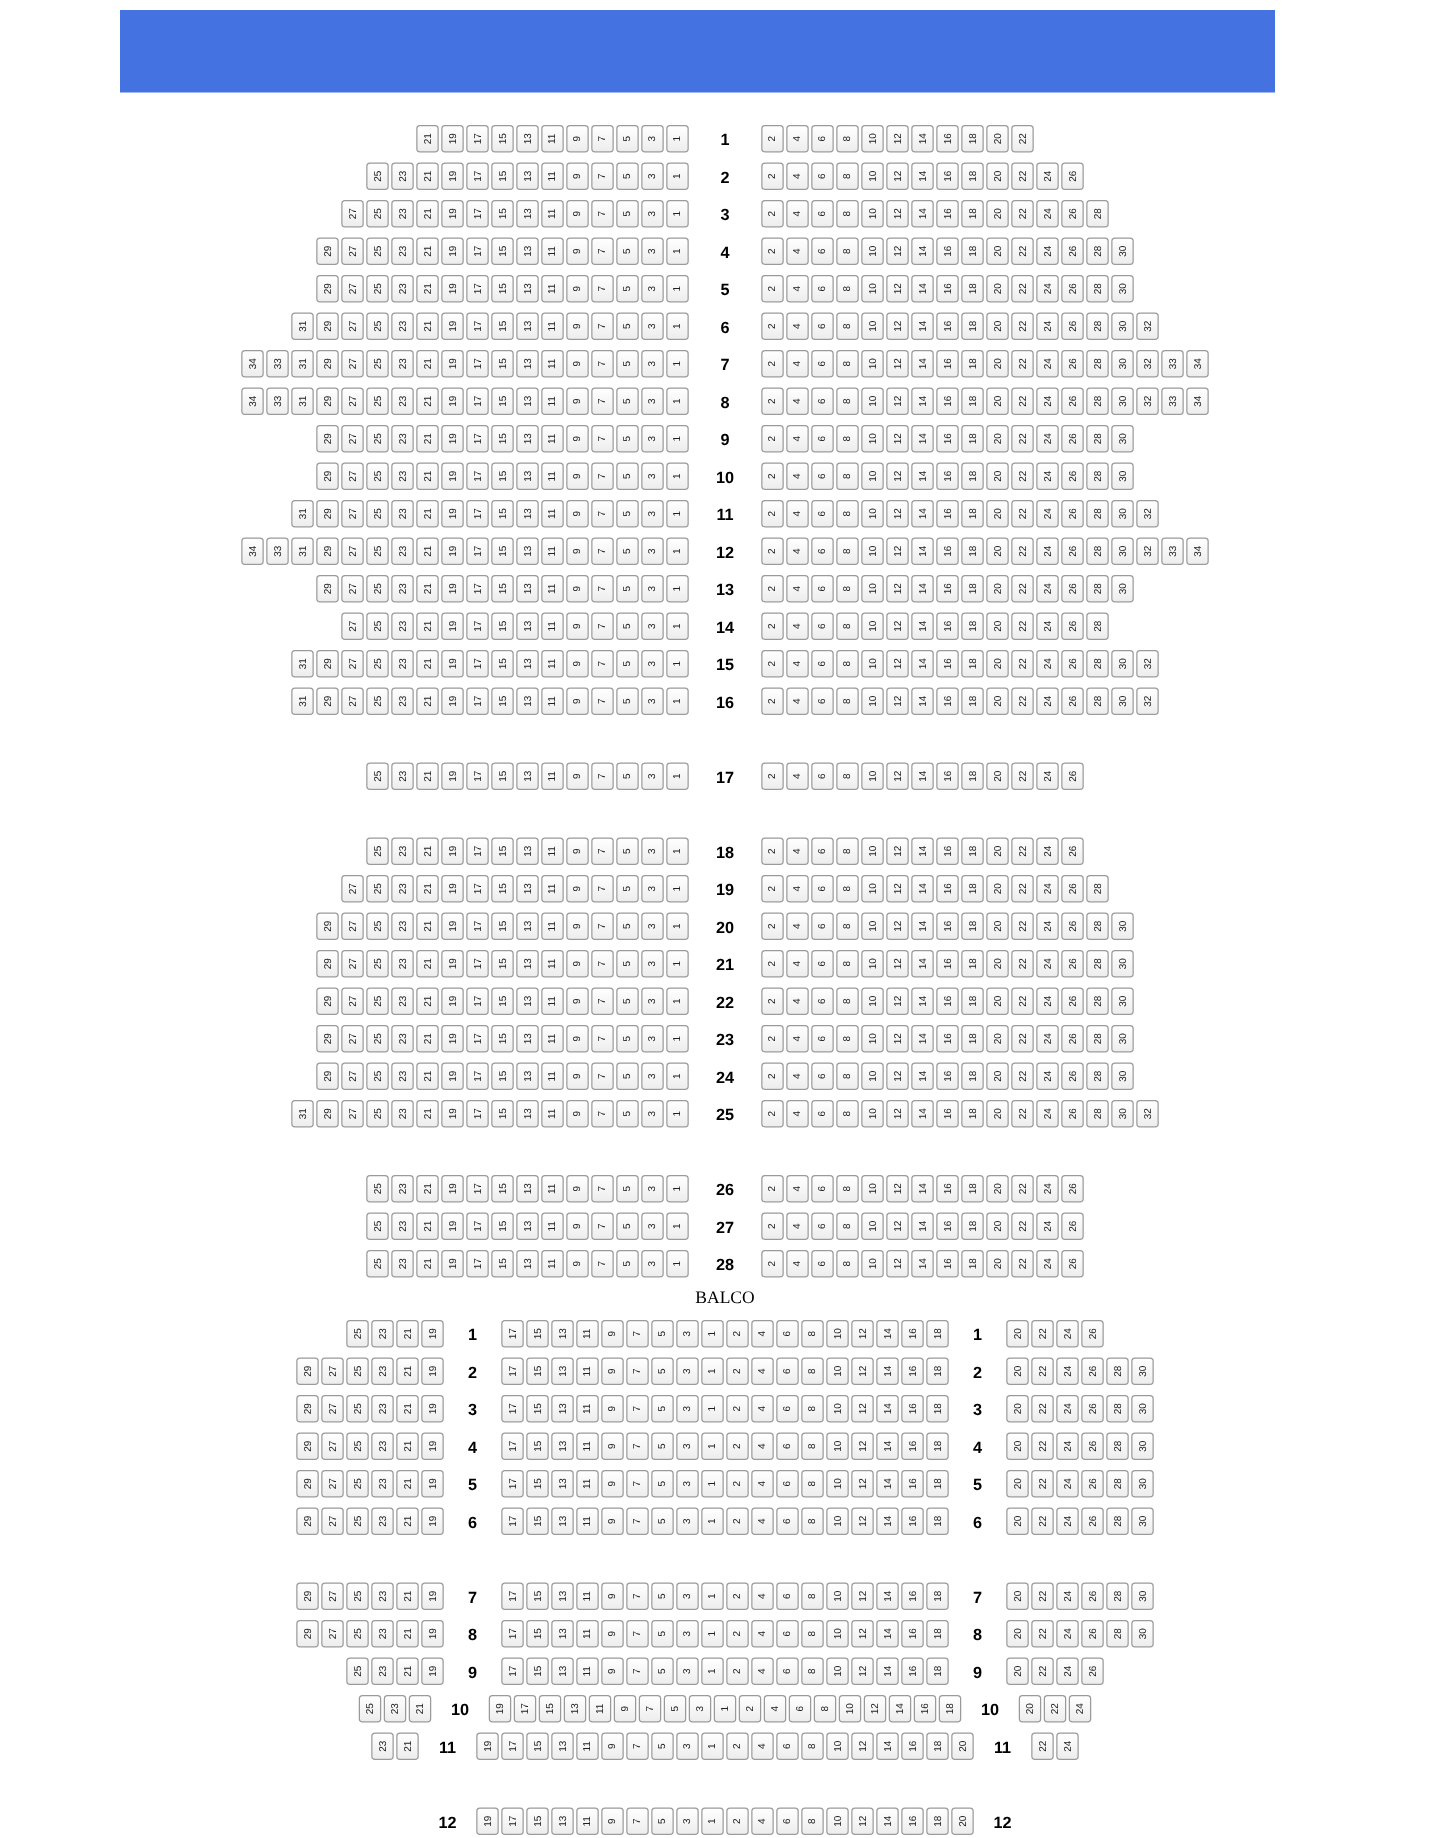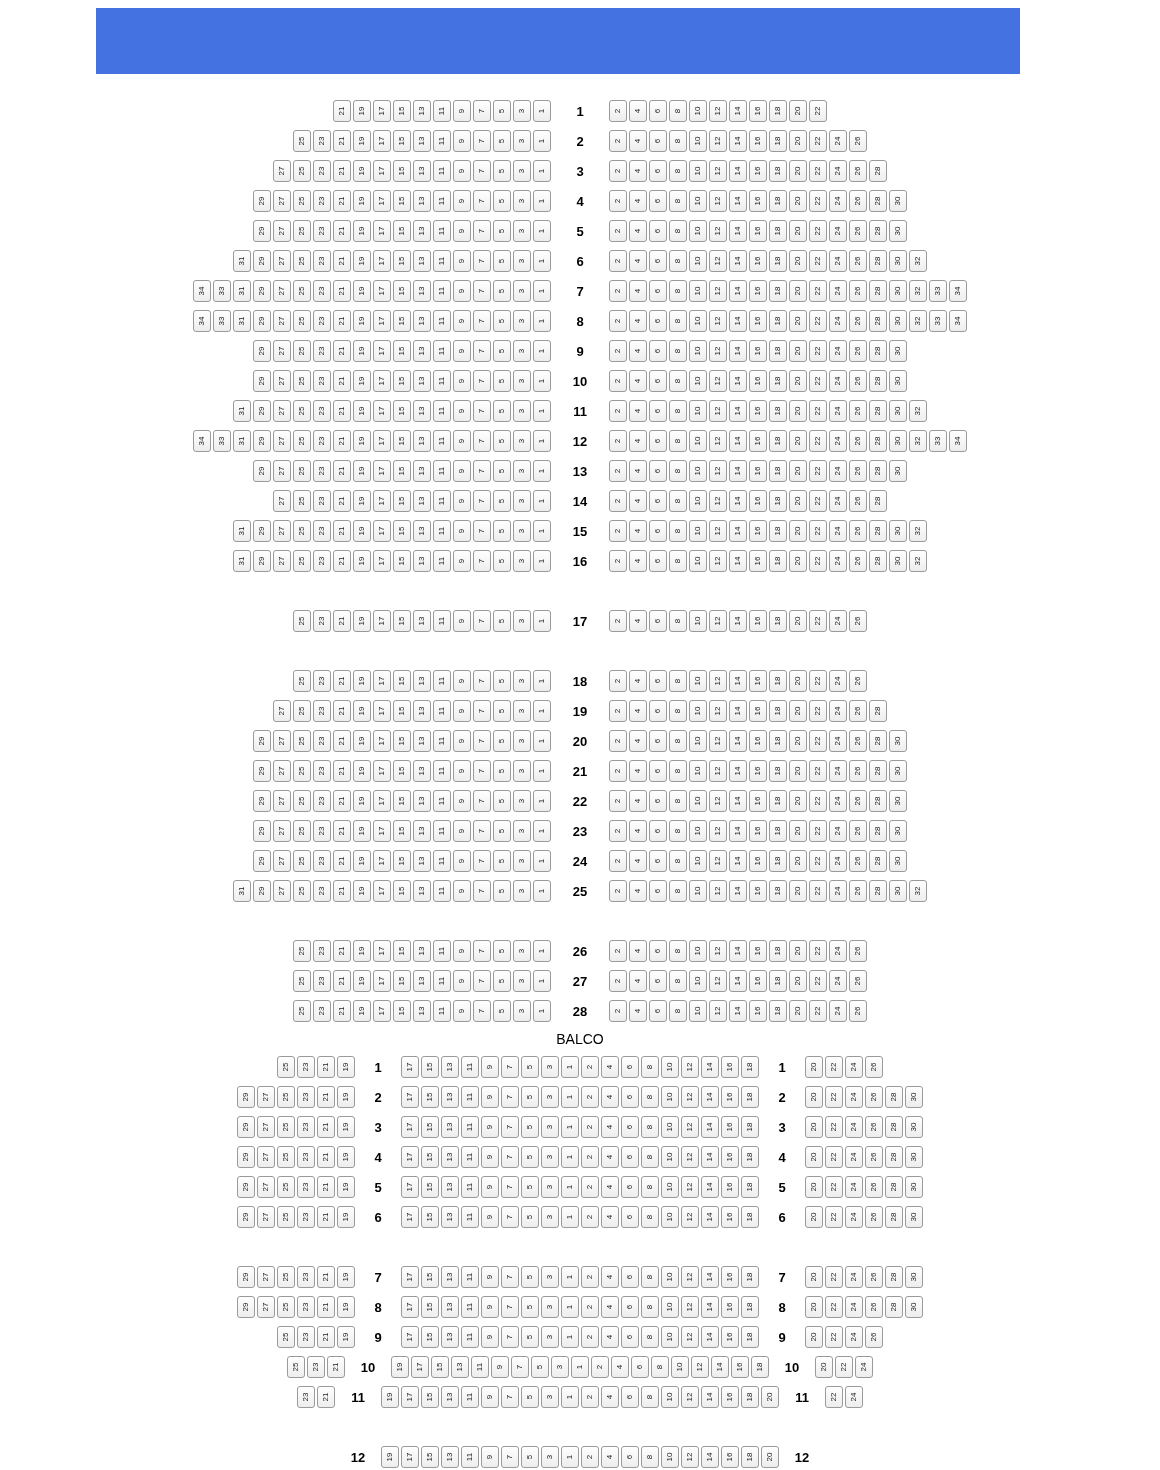--- a/index.html
+++ b/index.html
@@ -72,21 +72,21 @@
     font-size: 8px;
     line-height: 1;
     font-family: "Liberation Sans", sans-serif;
   }
   .balco-label {
     text-align: center;
     font-size: 14px;
     color: #000;
     height: 26px;
     line-height: 26px;
-    font-family: Liberation Sans, sans-serif;
+    font-family: Liberation Serif, serif;
   }
 </style>
 </head>
 <body>
 
 <div id="page">
 
   <div class="stage-bar"></div>
 
   <div class="chart">

